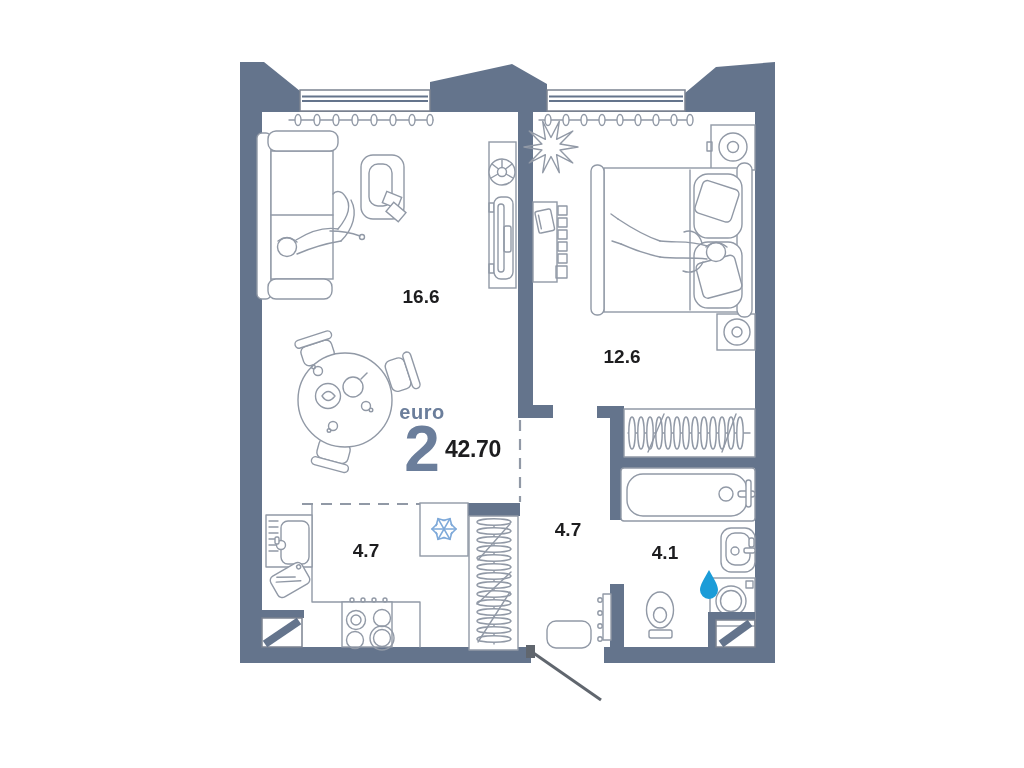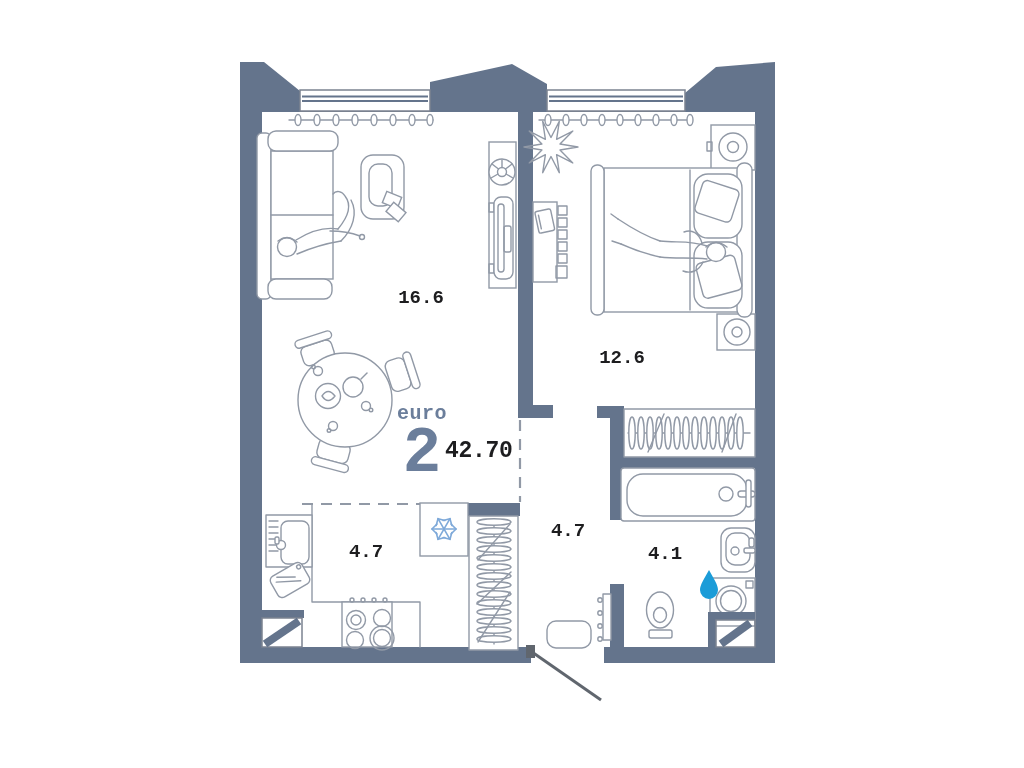--- a/index.html
+++ b/index.html
@@ -1,17 +1,17 @@
 <!DOCTYPE html>
 <html style="--wall: #64748c; --line: #9199a6; --line-dark: #7b8290; --text: #1d1d1f; --accent: #6b7e9b; --snowflake: #7ea9d9; --drop: #1b9cd8; --door: #60666e;"><head>
 <meta charset="utf-8">
 <style>
   html,body{margin:0;padding:0;background:#fff;}
   .stage{position:relative;width:1024px;height:768px;background:#fff;overflow:hidden;
-         font-family:Liberation Mono, monospace;}
+         font-family:Liberation Sans, sans-serif;}
   svg{position:absolute;left:0;top:0;}
   .wall{fill:var(--wall,#64748c);stroke:none;}
   .ln{stroke:var(--line,#9199a6);fill:none;stroke-width:1.4;stroke-linecap:round;stroke-linejoin:round;}
   .lnf{stroke:var(--line,#9199a6);fill:#fff;stroke-width:1.4;}
   .lnd{stroke:var(--line-dark,#7b8290);fill:none;stroke-width:1.5;}
   .lndf{stroke:var(--line-dark,#7b8290);fill:#fff;stroke-width:1.5;}
   .thin{stroke:var(--line-dark,#7b8290);fill:none;stroke-width:2;}
   .glass{stroke:var(--wall,#64748c);stroke-width:2.2;fill:none;}
   .dash{stroke:var(--line,#9199a6);stroke-width:2.2;stroke-dasharray:11 8;fill:none;}
   .diag{stroke:var(--wall,#64748c);stroke-width:8;fill:none;}

